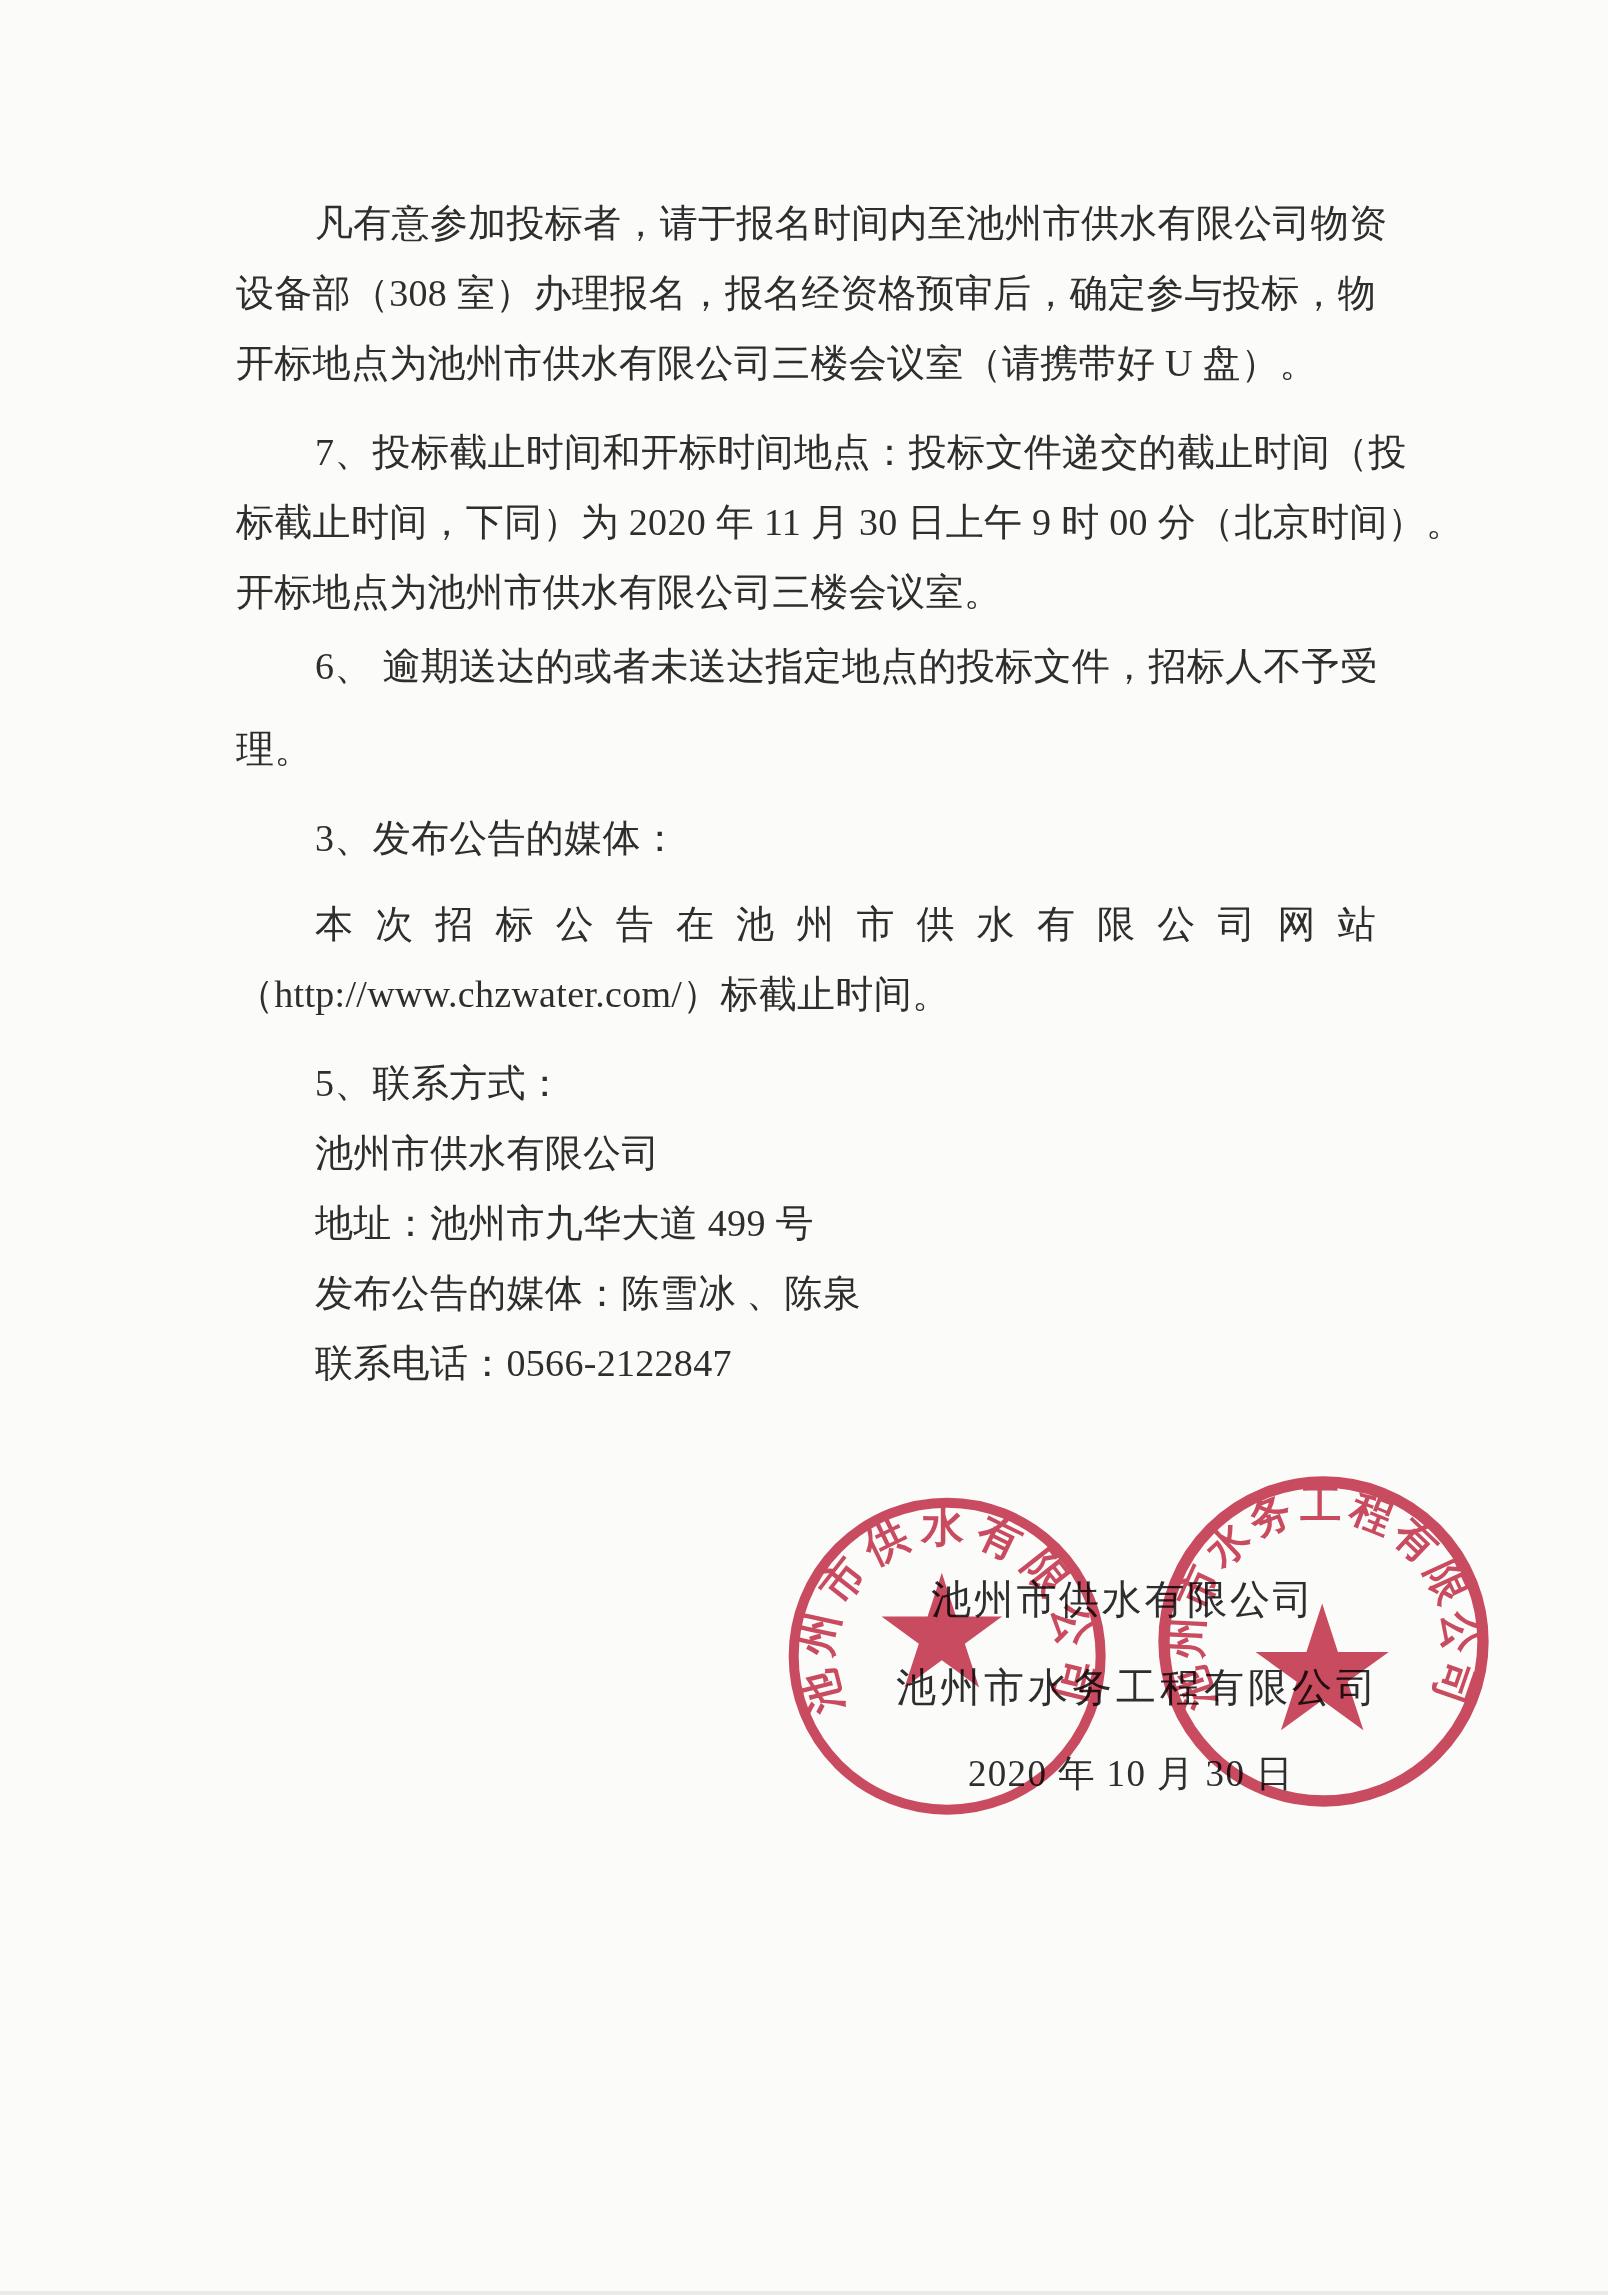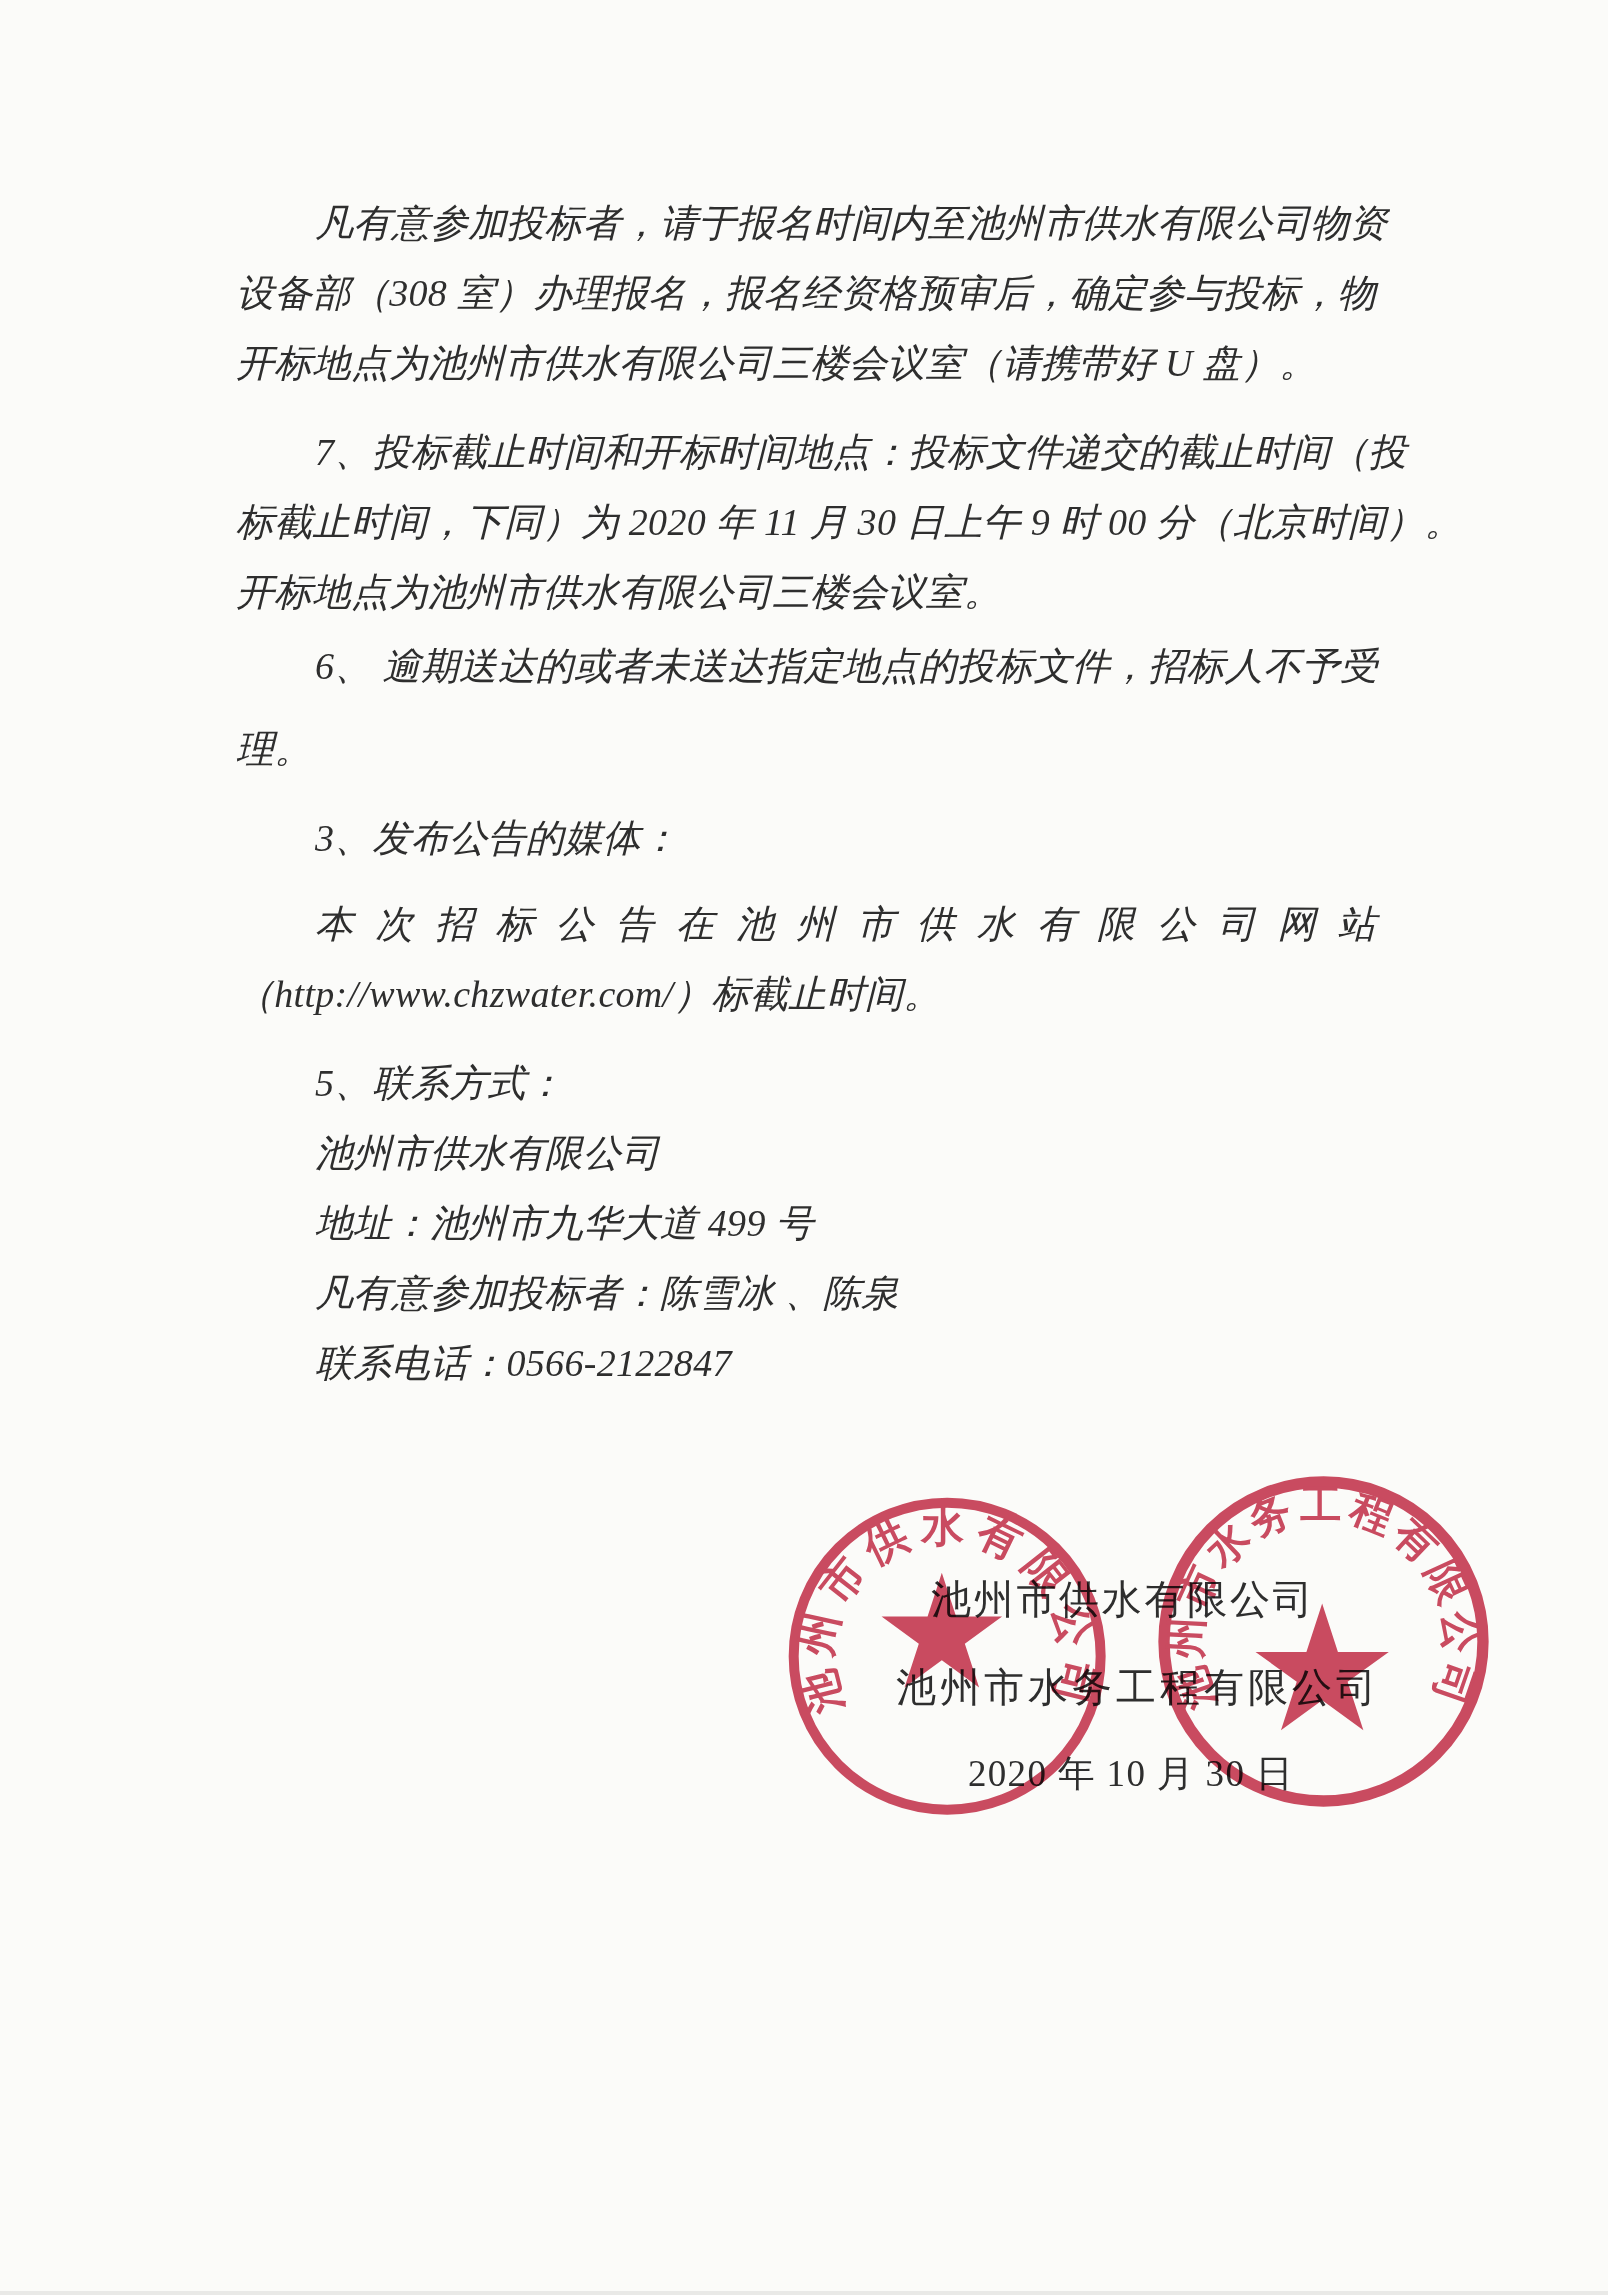--- a/index.html
+++ b/index.html
@@ -25,21 +25,20 @@
     left: 236px;
     top: 188px;
     width: 1140px;
     font-size: 38px;
   }
   .line {
     height: 70px;
     line-height: 70px;
     white-space: nowrap;
     letter-spacing: 0.3px;
-    font-style: italic;
   }
   .indent { text-indent: 79px; }
   .justify {
     white-space: normal;
     text-align: justify;
     text-align-last: justify;
   }
   .g28 { margin-top: 18.7px; }
   .g25 { margin-top: 16.7px; }
   .g20 { margin-top: 13.4px; }
@@ -87,21 +86,21 @@
     <div class="line">标截止时间，下同）为 2020 年 11 月 30 日上午 9 时 00 分（北京时间）。</div>
     <div class="line">开标地点为池州市供水有限公司三楼会议室。</div>
     <div class="line indent g6">6、 逾期送达的或者未送达指定地点的投标文件，招标人不予受</div>
     <div class="line g20">理。</div>
     <div class="line indent g28">3、发布公告的媒体：</div>
     <div class="line indent g25 justify">本次招标公告在池州市供水有限公司网站</div>
     <div class="line">（http://www.chzwater.com/）标截止时间。</div>
     <div class="line indent g28">5、联系方式：</div>
     <div class="line indent">池州市供水有限公司</div>
     <div class="line indent">地址：池州市九华大道 499 号</div>
-    <div class="line indent">凡有意参加投标者：陈雪冰 、陈泉</div>
+    <div class="line indent">发布公告的媒体：陈雪冰 、陈泉</div>
     <div class="line indent">联系电话：0566-2122847</div>
   </div>
 
   <div class="overlay ov-company-supply">池州市供水有限公司</div>
   <div class="overlay ov-company-eng">池州市水务工程有限公司</div>
   <div class="overlay ov-date">2020 年 10 月 30 日</div>
 
   <svg class="seal seal-left" width="337" height="337" viewBox="0 0 505 505" xmlns="http://www.w3.org/2000/svg" xmlns:xlink="http://www.w3.org/1999/xlink">
     <defs>
       <path id="arcL" d="M 153.3 392.9 A 172 172 0 1 1 350.7 392.9" fill="none"></path>

